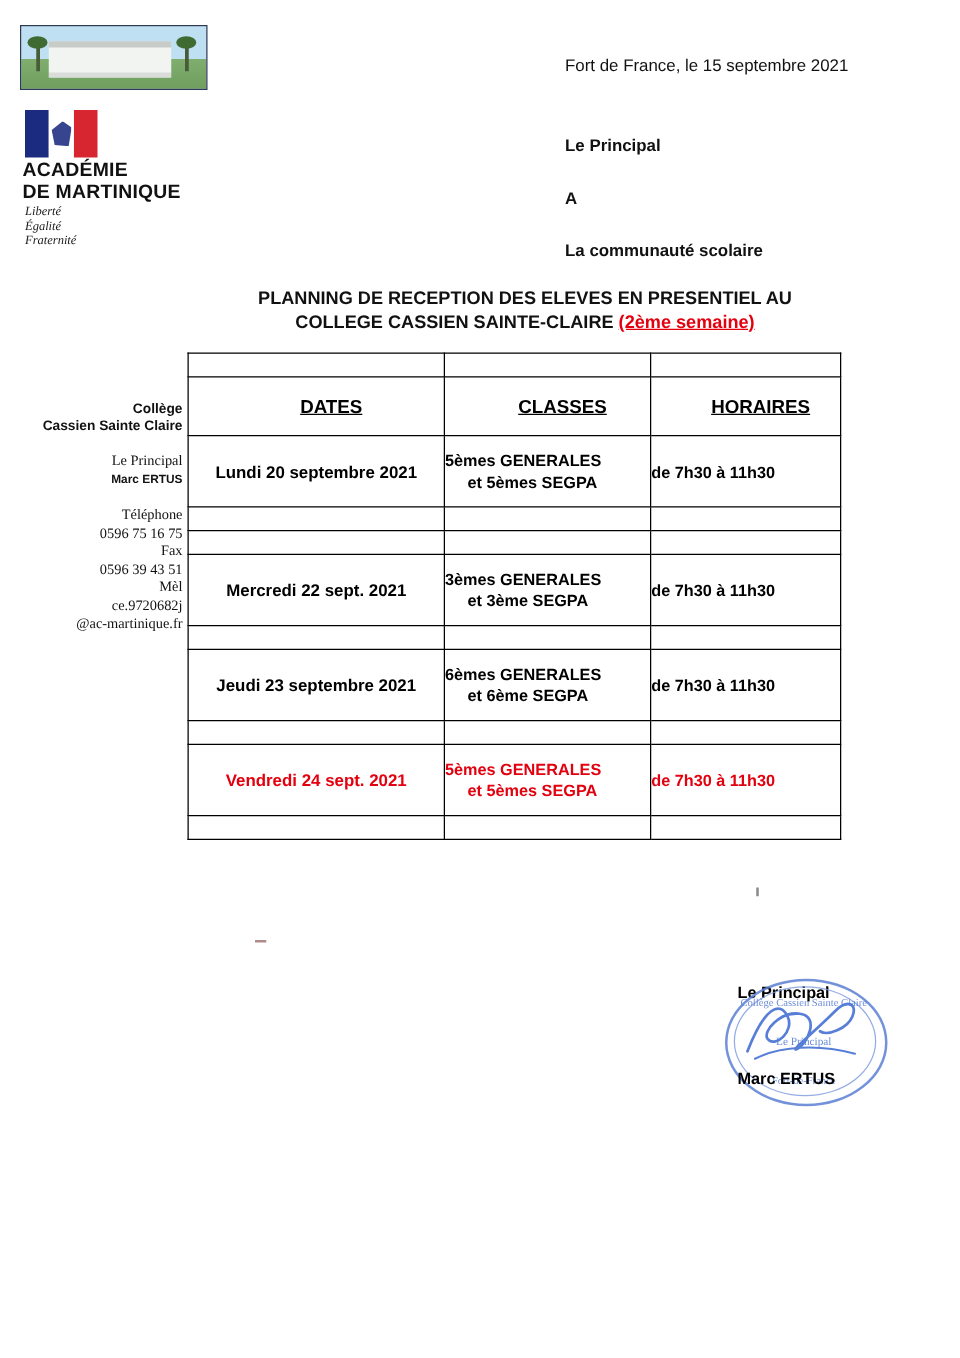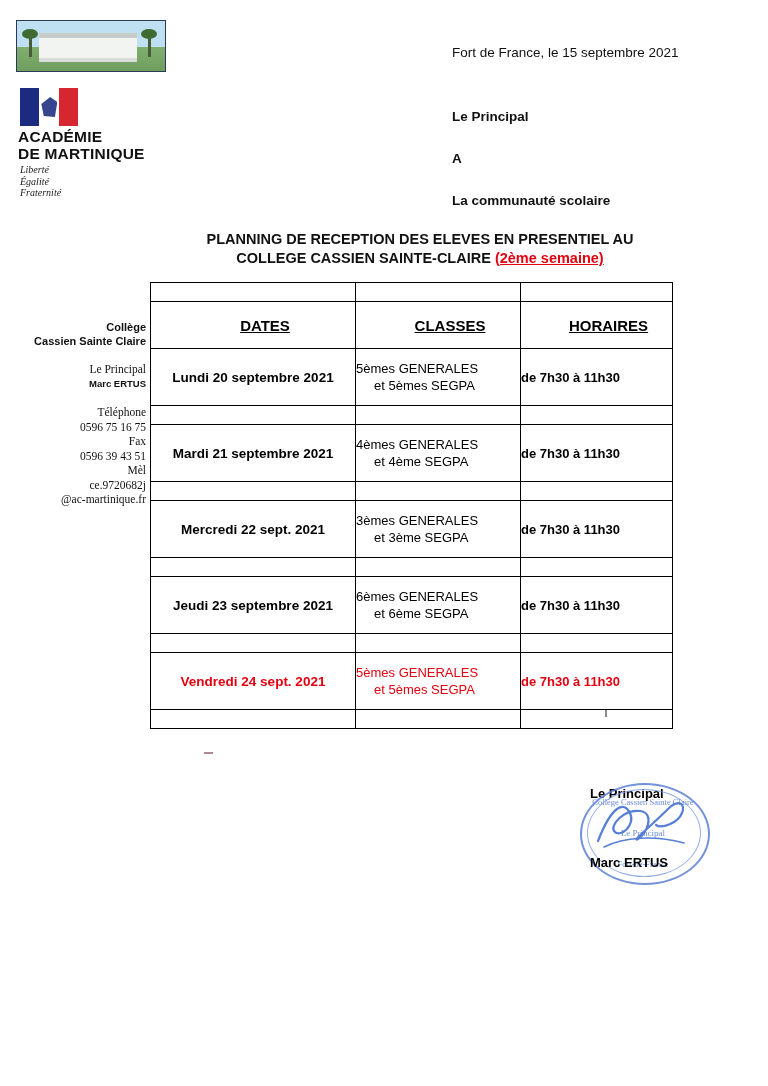--- a/index.html
+++ b/index.html
@@ -191,21 +191,21 @@
   .row-head td span { text-decoration: underline; margin-left: 24px; }
 
   .row-data td { height: 56px; }
   .c-date {
     font-size: 13.5px;
     font-weight: bold;
     text-align: center;
   }
   .c-class {
     font-size: 13px;
-    font-weight: normal;
+    font-weight: bold;
     line-height: 17px;
     padding-left: 10px;
   }
   .c-class .l2 { padding-left: 6px; margin-left: 12px; }
   .c-hour {
     font-size: 13px;
     font-weight: bold;
     padding-left: 10px;
   }
   .red { color: #e3000f; }
@@ -369,28 +369,20 @@
         <div class="l2">et  5èmes SEGPA</div>
       </td>
       <td class="c-hour">de 7h30 à 11h30</td>
     </tr>
     <tr class="row-spacer">
       <td></td>
       <td></td>
       <td></td>
     </tr>
 
-    <tr class="row-data">
-      <td class="c-date">Mardi 21 septembre 2021</td>
-      <td class="c-class">
-        <div>4èmes  GENERALES</div>
-        <div class="l2">et 4ème  SEGPA</div>
-      </td>
-      <td class="c-hour">de 7h30 à 11h30</td>
-    </tr>
     <tr class="row-spacer">
       <td></td>
       <td></td>
       <td></td>
     </tr>
 
     <tr class="row-data">
       <td class="c-date">Mercredi 22 sept. 2021</td>
       <td class="c-class">
         <div>3èmes GENERALES</div>

